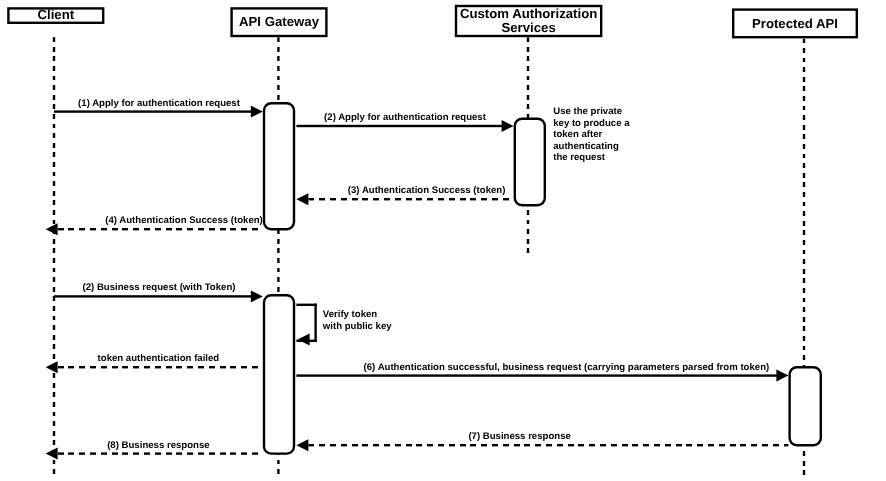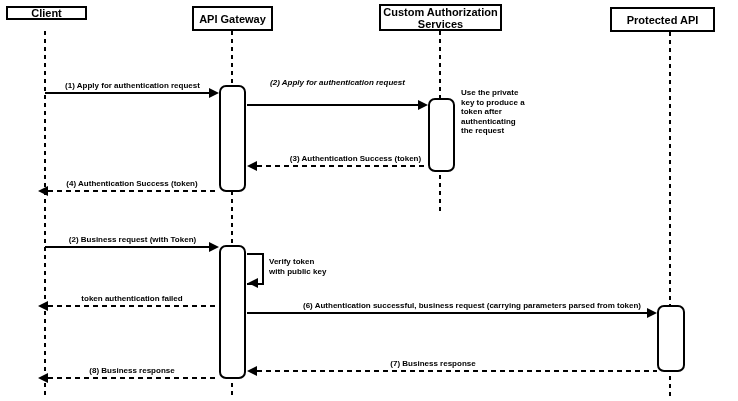--- a/index.html
+++ b/index.html
@@ -65,35 +65,35 @@
 
   <div class="activation" style="left:219px;top:85px;width:27px;height:107px;"></div>
   <div class="activation" style="left:428px;top:98px;width:27px;height:74px;"></div>
   <div class="activation" style="left:219px;top:245px;width:27px;height:134px;"></div>
   <div class="activation" style="left:657px;top:305px;width:28px;height:67px;"></div>
 
   <div class="msg-label" style="left:46px;top:80px;width:173px;">(1) Apply for authentication request</div>
   <div class="line" style="left:45px;top:92px;width:165px;"></div>
   <div class="arrow-r" style="left:209px;top:88px;"></div>
 
-  <div class="msg-label" style="left:247px;top:77px;width:181px;font-style:italic;">(2) Apply for authentication request</div>
+  <div class="msg-label" style="left:247px;top:92px;width:181px;">(2) Apply for authentication request</div>
   <div class="line" style="left:247px;top:104px;width:172px;"></div>
   <div class="arrow-r" style="left:418px;top:100px;"></div>
 
   <div class="note" style="left:461px;top:88px;width:74px;">Use the private
 key to produce a
 token after
 authenticating
 the request</div>
 
   <div class="msg-label" style="left:247px;top:153px;width:217px;">(3) Authentication Success (token)</div>
   <div class="line dashed" style="left:257px;top:165px;width:171px;"></div>
   <div class="arrow-l" style="left:247px;top:161px;"></div>
 
-  <div class="msg-label" style="left:45px;top:178px;width:174px;">(4) Authentication Success (token)</div>
+  <div class="msg-label" style="left:45px;top:178px;width:174px;text-align:right;">(4) Authentication Success (token)</div>
   <div class="line dashed" style="left:48px;top:190px;width:171px;"></div>
   <div class="arrow-l" style="left:38px;top:186px;"></div>
 
   <div class="msg-label" style="left:46px;top:234px;width:173px;">(2) Business request (with Token)</div>
   <div class="line" style="left:45px;top:246px;width:165px;"></div>
   <div class="arrow-r" style="left:209px;top:242px;"></div>
 
   <div class="self-loop" style="left:247px;top:253px;width:17px;height:32px;"></div>
   <div class="arrow-l" style="left:248px;top:278px;"></div>
   <div class="note" style="left:269px;top:257px;width:70px;">Verify token

